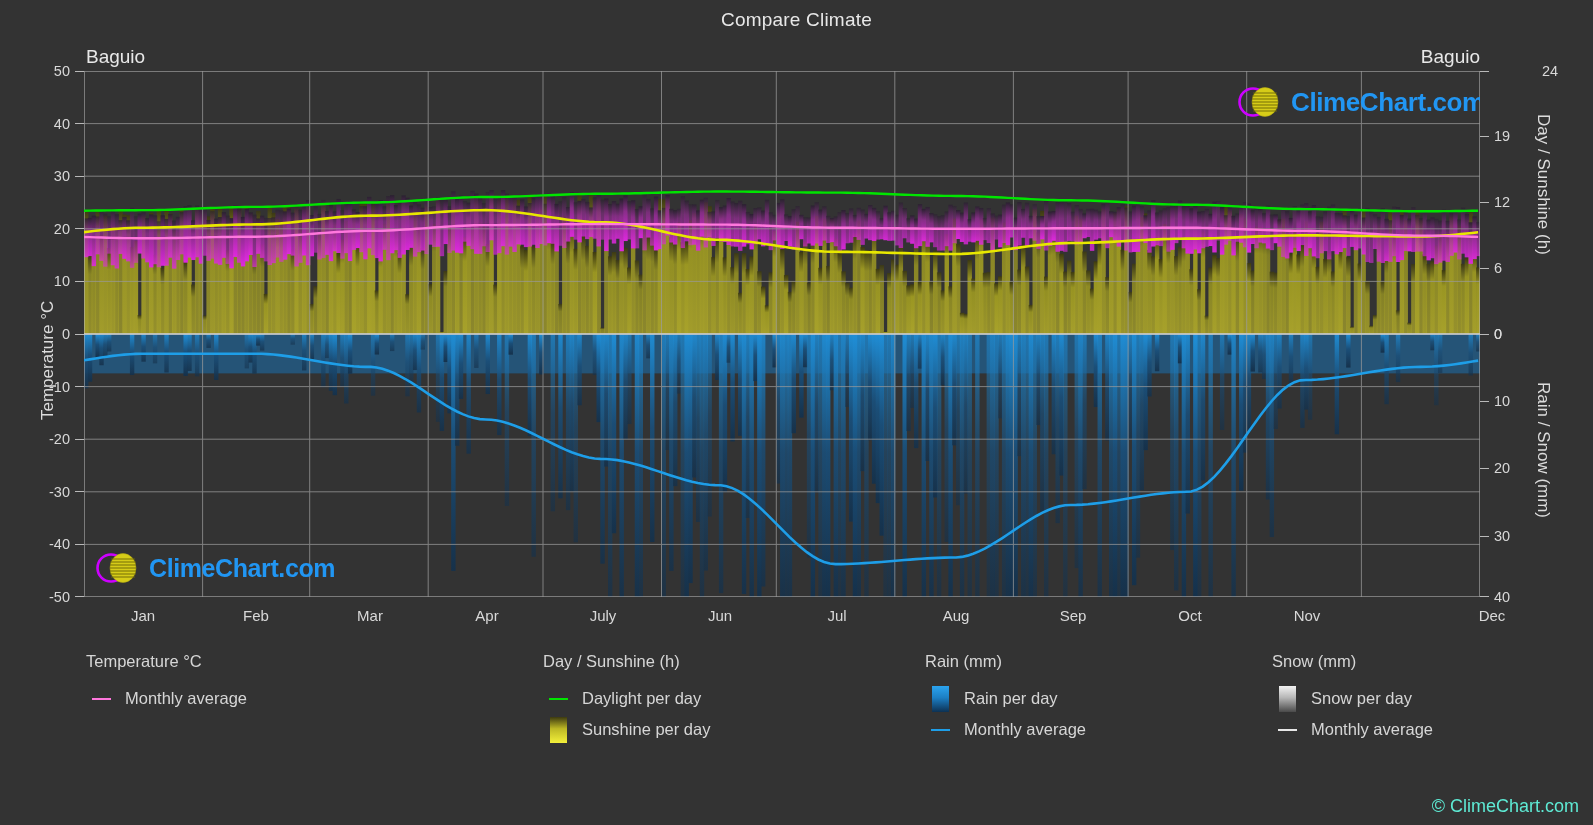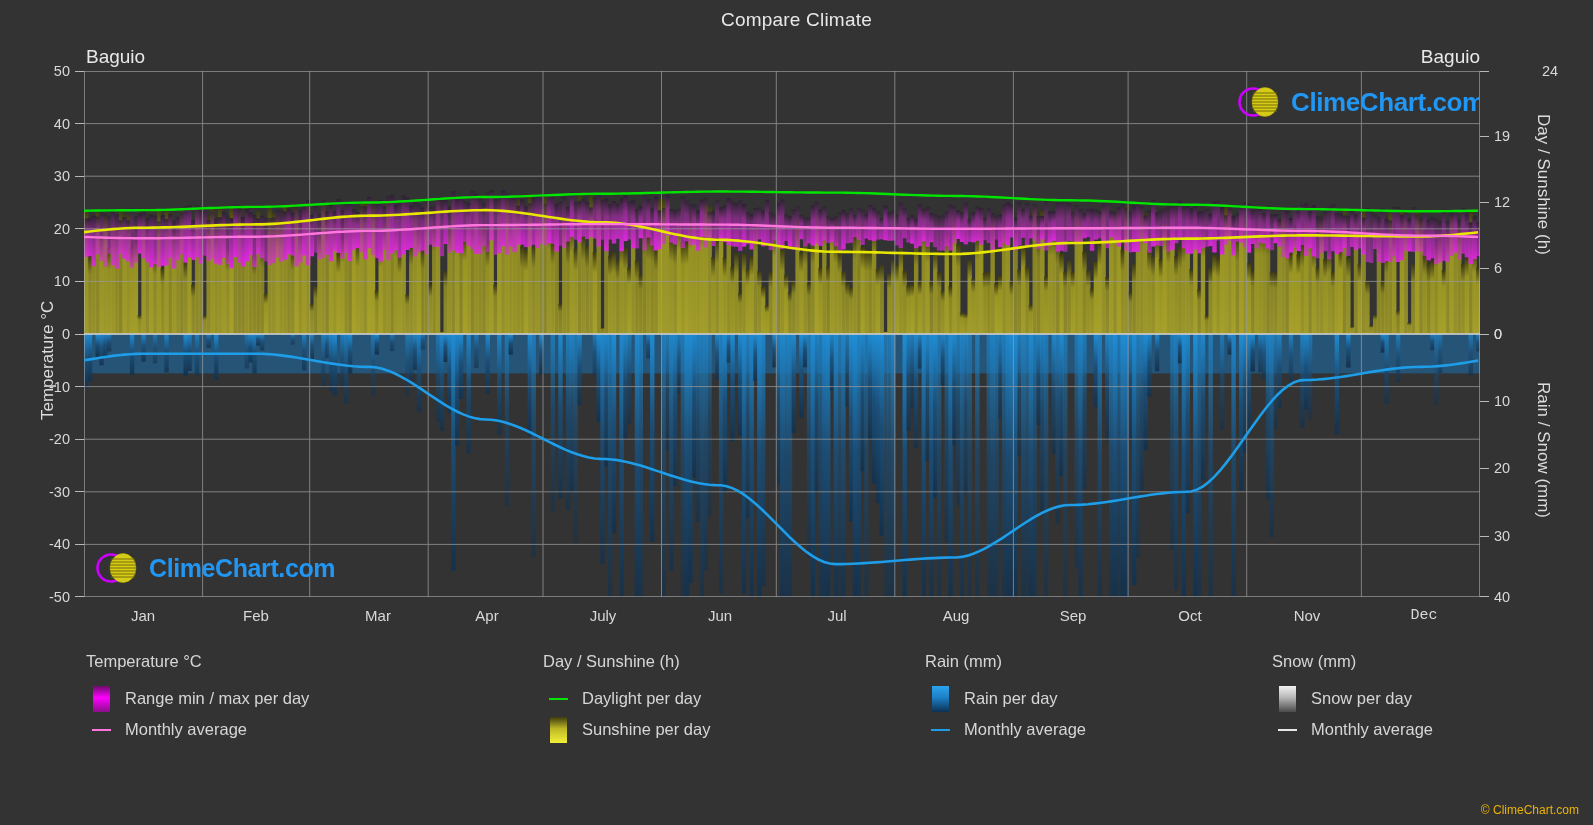--- a/index.html
+++ b/index.html
@@ -105,22 +105,22 @@
     margin-right: 9px;
     display: flex; align-items: center; justify-content: center;
   }
   .swatch { width: 17px; height: 26px; display: block; }
   .dash { width: 19px; height: 2px; display: block; }
   .legend-label { font-size: 16.5px; color: #d6d6d6; }
 
   .copyright {
     position: absolute;
     right: 14px; bottom: 8px;
-    font-size: 12px;
-    color: #eab308;
+    font-size: 18px;
+    color: #5eead4;
   }
   
   .logo { position: absolute; display: flex; align-items: center; }
   .logo-text { color: #2196F3; font-weight: bold; letter-spacing: -0.4px; }
 </style>
 </head>
 <body>
 
 <div id="root">
 
@@ -174,30 +174,30 @@
   <div class="tickmark-r" style="left:1480px; top:202px; width:9px;"></div>
   <div class="tickmark-r" style="left:1480px; top:268px; width:9px;"></div>
   <div class="tickmark-r" style="left:1480px; top:334px; width:9px;"></div>
   <div class="tickmark-r" style="left:1480px; top:401px; width:9px;"></div>
   <div class="tickmark-r" style="left:1480px; top:468px; width:9px;"></div>
   <div class="tickmark-r" style="left:1480px; top:536px; width:9px;"></div>
   <div class="tickmark-r" style="left:1480px; top:596px; width:9px;"></div>
 
   <div class="xtick" style="left:83px;">Jan</div>
   <div class="xtick" style="left:196px;">Feb</div>
-  <div class="xtick" style="left:318px;">Mar</div>
+  <div class="xtick" style="left:310px;">Mar</div>
   <div class="xtick" style="left:427px;">Apr</div>
   <div class="xtick" style="left:543px;">July</div>
   <div class="xtick" style="left:660px;">Jun</div>
   <div class="xtick" style="left:777px;">Jul</div>
   <div class="xtick" style="left:896px;">Aug</div>
   <div class="xtick" style="left:1013px;">Sep</div>
   <div class="xtick" style="left:1130px;">Oct</div>
   <div class="xtick" style="left:1247px;">Nov</div>
-  <div class="xtick" style="left:1364px;font-family:Liberation Mono, monospace;">Dec</div>
+  <div class="xtick" style="left:1432px;">Dec</div>
 
   <div id="plot">
     <svg id="plotsvg" width="1396" height="526" viewBox="0 0 1396 526">
       <defs>
         <linearGradient id="gTempHi" x1="0" y1="0" x2="0" y2="1">
           <stop offset="0%" stop-color="#2a2030"></stop>
           <stop offset="35%" stop-color="#8c2d8c"></stop>
           <stop offset="100%" stop-color="#e028e0"></stop>
         </linearGradient>
         <linearGradient id="gSun" x1="0" y1="0" x2="0" y2="1">
@@ -1247,26 +1247,20 @@
         </g>
       </svg>
       <span class="logo-text" style="font-size:25px; margin-left:3px;">ClimeChart.com</span>
     </div>
   </div>
 
   <div class="legend-col" style="left:86px;">
     <div class="legend-head">Temperature °C</div>
     <div class="legend-row">
       <span class="legend-key">
-        <span class="swatch" style="background:linear-gradient(180deg,#6b0c6b 0%,#ff00ff 45%,#8a0f8a 100%);"></span>
-      </span>
-      <span class="legend-label">Range min / max per day</span>
-    </div>
-    <div class="legend-row">
-      <span class="legend-key">
         <span class="dash" style="background:#ff77dd;"></span>
       </span>
       <span class="legend-label">Monthly average</span>
     </div>
   </div>
 
   <div class="legend-col" style="left:543px;">
     <div class="legend-head">Day / Sunshine (h)</div>
     <div class="legend-row">
       <span class="legend-key">

